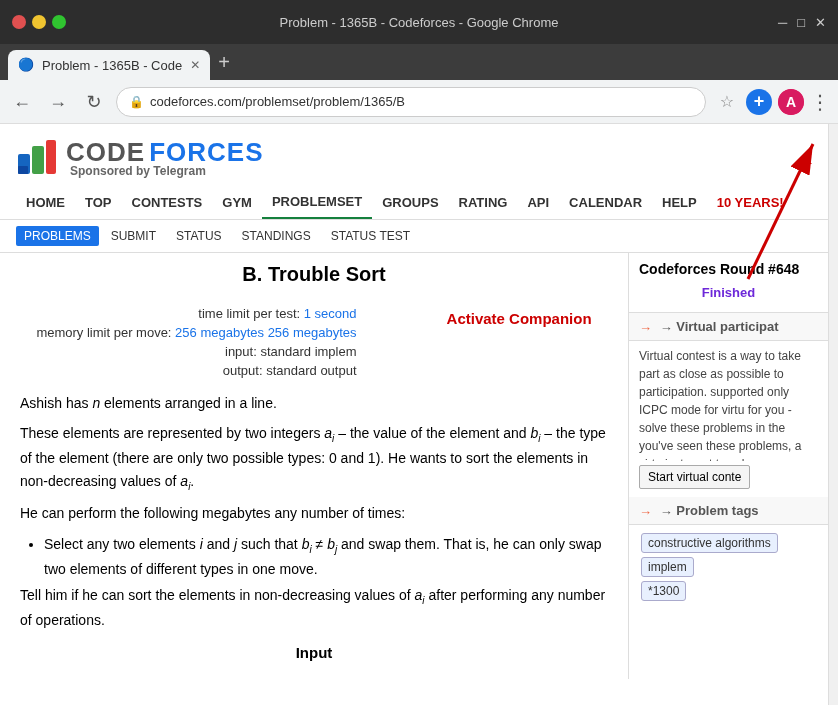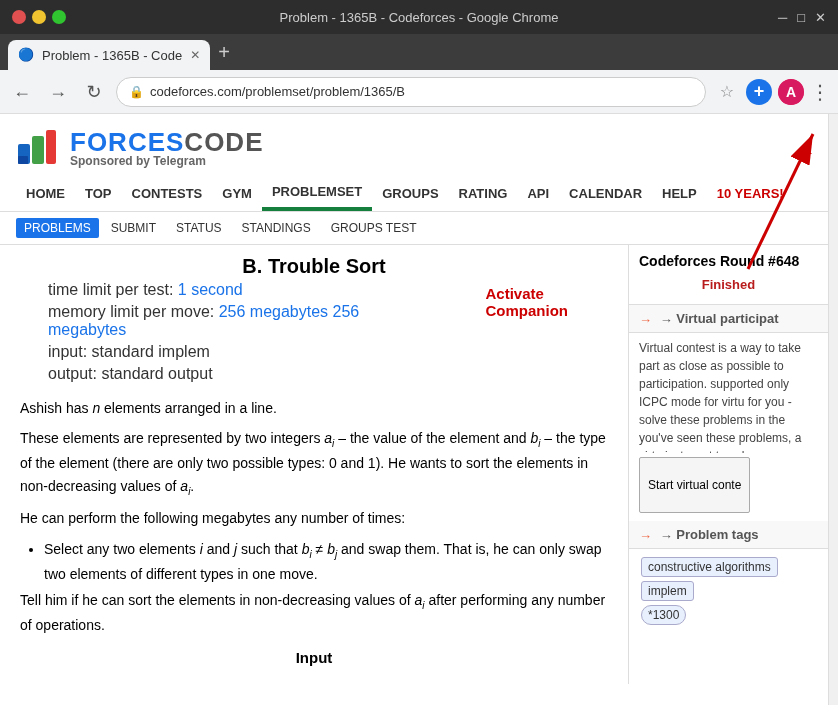--- a/index.html
+++ b/index.html
@@ -1,21 +1,21 @@
 <!DOCTYPE html>
 <html><head>
   <meta charset="utf-8">
   <style>
     * { margin: 0; padding: 0; box-sizing: border-box; }
     body { font-family: Arial, sans-serif; font-size: 14px; background: #fff; width: 838px; height: 705px; overflow: hidden; }
 
     
     .title-bar {
       background: #2d2d2d;
-      height: 34px;
+      height: 44px;
       display: flex;
       align-items: center;
       justify-content: space-between;
       padding: 0 12px;
       color: #ccc;
       font-size: 13px;
     }
     .title-bar-center { flex: 1; text-align: center; }
     .title-bar-btn { width: 14px; height: 14px; border-radius: 50%; display: inline-block; cursor: pointer; font-size: 10px; text-align: center; line-height: 14px; color: transparent; }
     .tb-min { background: #f0c430; }
@@ -126,21 +126,21 @@
     .cf-nav a {
       text-decoration: none;
       font-size: 13px;
       color: #333;
       padding: 8px 10px;
       font-weight: bold;
       text-transform: uppercase;
     }
     .cf-nav a.active {
       color: #333;
-      border-bottom: 4px solid #15803d;
+      border-bottom: 2px solid #15803d;
     }
     .cf-nav a.red { color: #c00; }
 
     
     .sub-tabs {
       display: flex;
       gap: 4px;
       padding: 6px 16px;
       border-bottom: 1px solid #ddd;
     }
@@ -163,28 +163,27 @@
     }
     .problem-main {
       flex: 1;
       padding: 10px 20px;
       overflow: hidden;
     }
     .problem-title {
       text-align: center;
       font-size: 20px;
       font-weight: bold;
-      margin-bottom: 3px;
+      margin-bottom: 20px;
     }
     .problem-meta {
-      text-align: left;
-      font-size: 16px;
+      text-align: right;
+      font-size: 13px;
       color: #333;
       margin-bottom: 4px;
-      margin-left: 28px;
     }
     .problem-meta a { color: #1a73e8; text-decoration: none; }
     .activate-companion {
       color: #c00;
       font-size: 15px;
       font-weight: bold;
       margin-left: 60px;
       cursor: pointer;
     }
     .problem-meta-row {
@@ -214,21 +213,21 @@
     .sidebar-section {
       border-bottom: 1px solid #ddd;
       padding: 8px 10px;
     }
     .sidebar-title {
       font-weight: bold;
       font-size: 14px;
       margin-bottom: 4px;
     }
     .sidebar-status {
-      color: #b91c1c;
+      color: #6d28d9;
       font-weight: bold;
       text-align: center;
       font-size: 13px;
       padding: 4px 0;
     }
     .sidebar-section-header {
       background: #f8f8f8;
       padding: 6px 10px;
       font-weight: bold;
       font-size: 13px;
@@ -240,21 +239,21 @@
       font-size: 12px;
       color: #444;
       line-height: 1.5;
       padding: 6px 10px;
       overflow: hidden;
       max-height: 120px;
     }
     .start-virtual-btn {
       display: block;
       margin: 4px 10px 8px;
-      padding: 20px 8px;
+      padding: 4px 8px;
       border: 1px solid #aaa;
       background: #f5f5f5;
       font-size: 12px;
       cursor: pointer;
       border-radius: 2px;
     }
     .tags-section {
       padding: 6px 10px;
     }
     .tag-badge {
@@ -264,21 +263,21 @@
       border-radius: 3px;
       padding: 2px 6px;
       font-size: 12px;
       margin: 2px 2px;
       color: #333;
     }
     .rating-badge {
       display: inline-block;
       background: #e8f0fe;
       border: 1px solid #aac;
-      border-radius: 10px;
+      border-radius: 3px;
       padding: 2px 6px;
       font-size: 12px;
       margin: 2px 2px;
       color: #333;
     }
 
     
     .red-arrow-overlay {
       position: absolute;
       top: 0;
@@ -358,22 +357,22 @@
       <div class="cf-logo-row">
 
         <svg class="cf-logo-icon" viewBox="0 0 42 42" xmlns="http://www.w3.org/2000/svg">
           <rect x="2" y="18" width="12" height="20" rx="2" fill="#1565c0"></rect>
           <rect x="16" y="10" width="12" height="28" rx="2" fill="#43a047"></rect>
           <rect x="30" y="4" width="10" height="34" rx="2" fill="#e53935"></rect>
           <rect x="2" y="30" width="10" height="8" rx="1" fill="#0d47a1"></rect>
         </svg>
         <div>
           <div style="display:flex; align-items:baseline; gap:0;">
+            <span style="font-size:26px; font-weight:bold; color:#555; letter-spacing:1px;">C<span style="color:#555;">ODE</span></span>
             <span style="font-size:26px; font-weight:bold; color:#1a73e8; letter-spacing:1px; margin-left:4px;">FORCES</span>
-            <span style="font-size:26px; font-weight:bold; color:#555; letter-spacing:1px;">C<span style="color:#555;">ODE</span></span>
           </div>
           <div class="cf-sponsored">Sponsored by Telegram</div>
         </div>
         <div style="flex:1;"></div>
         <div style="color:#c00; font-size:14px; cursor:pointer; margin-top:4px;">E</div>
       </div>
 
       <nav class="cf-nav">
         <a href="#">HOME</a>
         <a href="#">TOP</a>
@@ -387,21 +386,21 @@
         <a href="#">HELP</a>
         <a href="#" class="red">10 YEARS!</a>
       </nav>
     </div>
 
     <div class="sub-tabs">
       <span class="sub-tab active">PROBLEMS</span>
       <span class="sub-tab">SUBMIT</span>
       <span class="sub-tab">STATUS</span>
       <span class="sub-tab">STANDINGS</span>
-      <span class="sub-tab">GROUPS TEST</span>
+      <span class="sub-tab">STATUS TEST</span>
     </div>
 
     <div class="problem-area">
 
       <div class="problem-main">
         <div class="problem-title">B. Trouble Sort</div>
 
         <div class="problem-meta-row">
           <div class="problem-meta-left">
             <div class="problem-meta">

